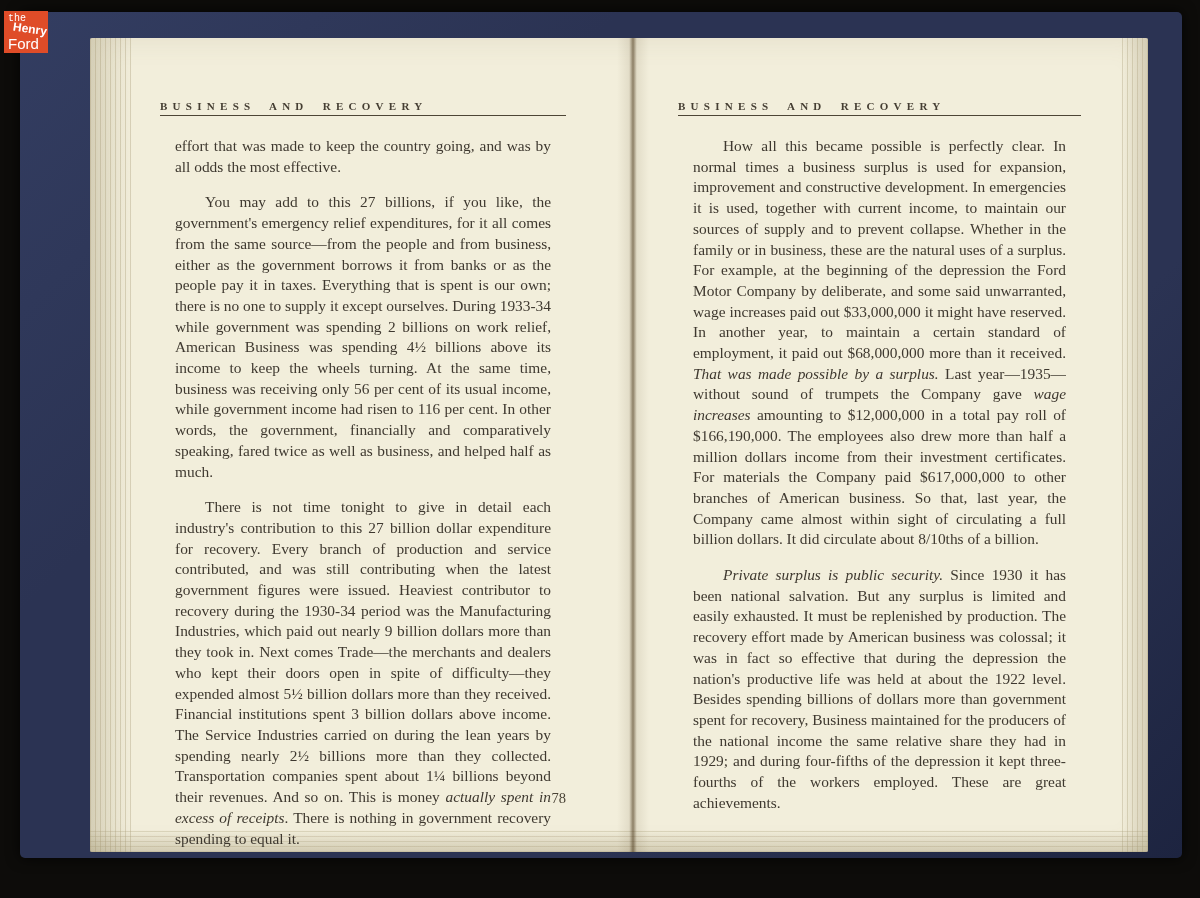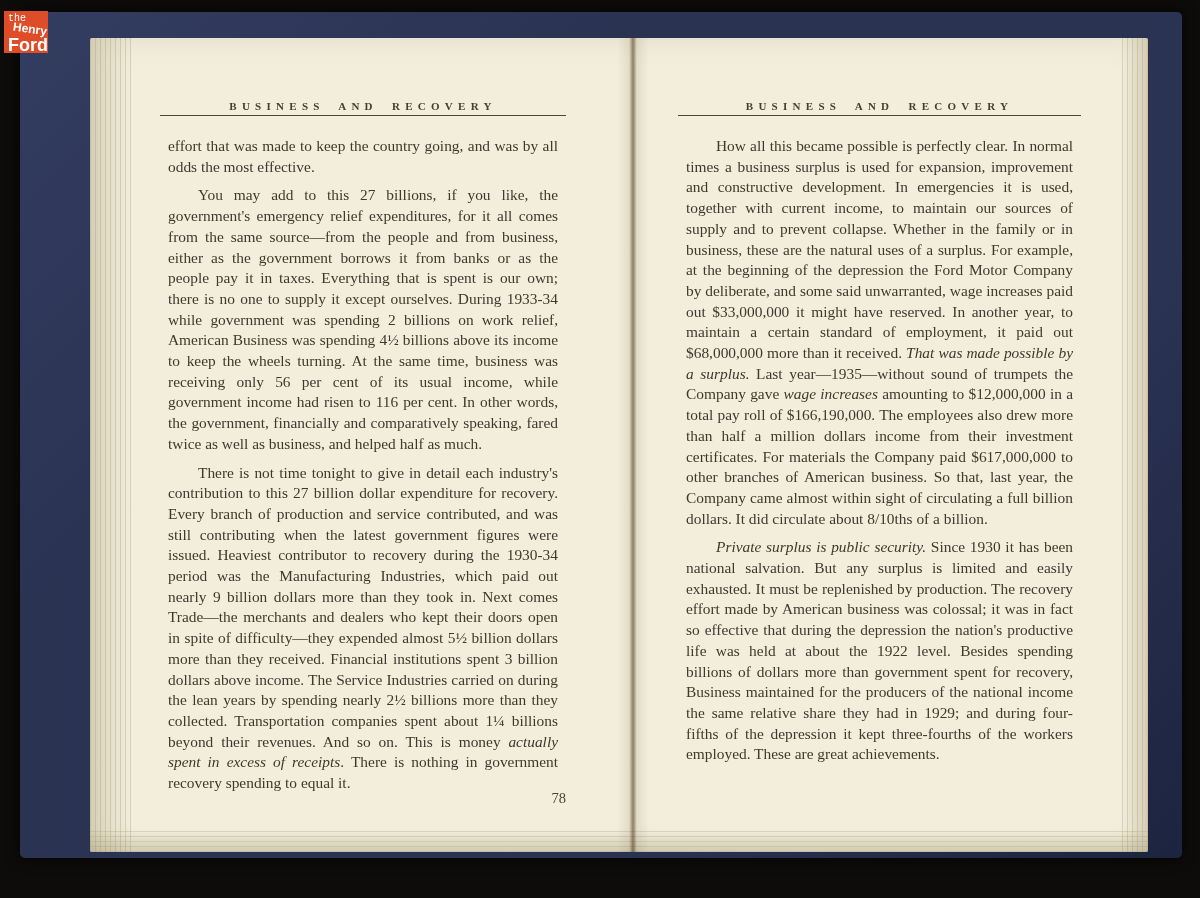--- a/index.html
+++ b/index.html
@@ -54,53 +54,53 @@
   .gutter{
     position:absolute;left:527px;top:0;width:32px;height:100%;
     background:linear-gradient(90deg,rgba(0,0,0,0) 0%,rgba(90,70,35,0.10) 38%,rgba(70,50,20,0.55) 49%,rgba(60,40,15,0.75) 50%,rgba(70,50,20,0.55) 51%,rgba(90,70,35,0.10) 62%,rgba(0,0,0,0) 100%);
   }
   .page-col{
     position:absolute;top:62px;color:var(--text);
   }
   .page-col.left{left:70px;width:406px;height:730px;}
   .page-col.right{left:588px;width:403px;height:730px;}
   .running-head{
-    text-align:center;
+    text-align:left;
     font-size:11px;font-weight:bold;
     letter-spacing:0.48em;word-spacing:0.55em;
     color:var(--header);
     white-space:nowrap;
   }
   .head-rule{
     margin-top:3px;height:0;border-bottom:1.4px solid #4d4536;
   }
   .page-body{
     margin-top:20px;
     font-size:15.4px;line-height:20.7px;
     text-align:justify;
     color:var(--text);
   }
-  .para{margin:8px;}
+  .para{margin:15px;}
   .para.indent{text-indent:30px;}
   .it{font-style:italic;}
   .folio{
     position:absolute;left:0;right:0;top:690px;
     text-align:right;font-size:14.5px;color:#4a4336;
   }
   .logo{
     position:absolute;left:4px;top:11px;width:44px;height:42px;
     background:var(--logo-bg);
     color:var(--logo-text);
     font-family:"Liberation Sans","DejaVu Sans",sans-serif;
     overflow:hidden;
     z-index:5;
   }
   .logo .l-the{position:absolute;left:4px;top:2px;font-size:10px;font-weight:normal;font-family:Liberation Mono, monospace;}
   .logo .l-henry{position:absolute;left:9px;top:11px;font-size:12px;font-weight:bold;transform:rotate(8deg);}
-  .logo .l-ford{position:absolute;left:4px;top:24px;font-size:18px;font-weight:bold;}
+  .logo .l-ford{position:absolute;left:4px;top:24px;font-size:15px;font-weight:normal;}
 </style>
 </head>
 <body>
 
 <div class="logo">
   <span class="l-the">the</span>
   <span class="l-henry">Henry</span>
   <span class="l-ford">Ford</span>
 </div>
 

